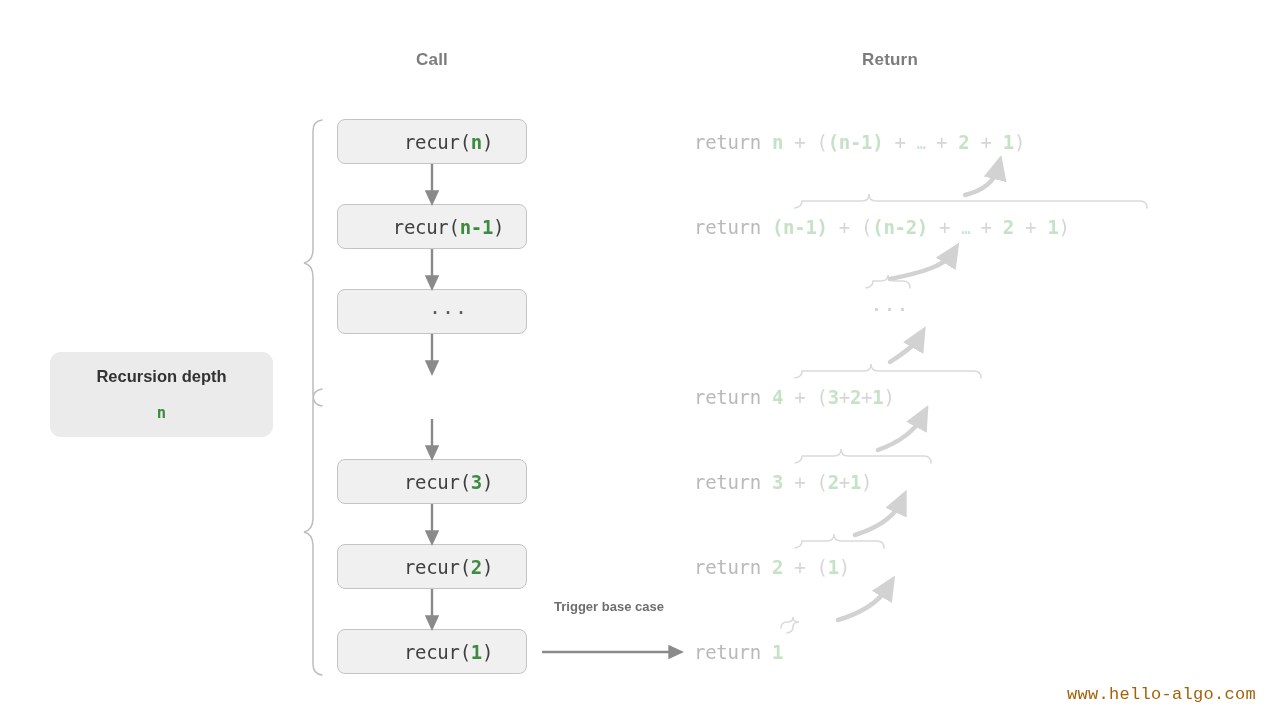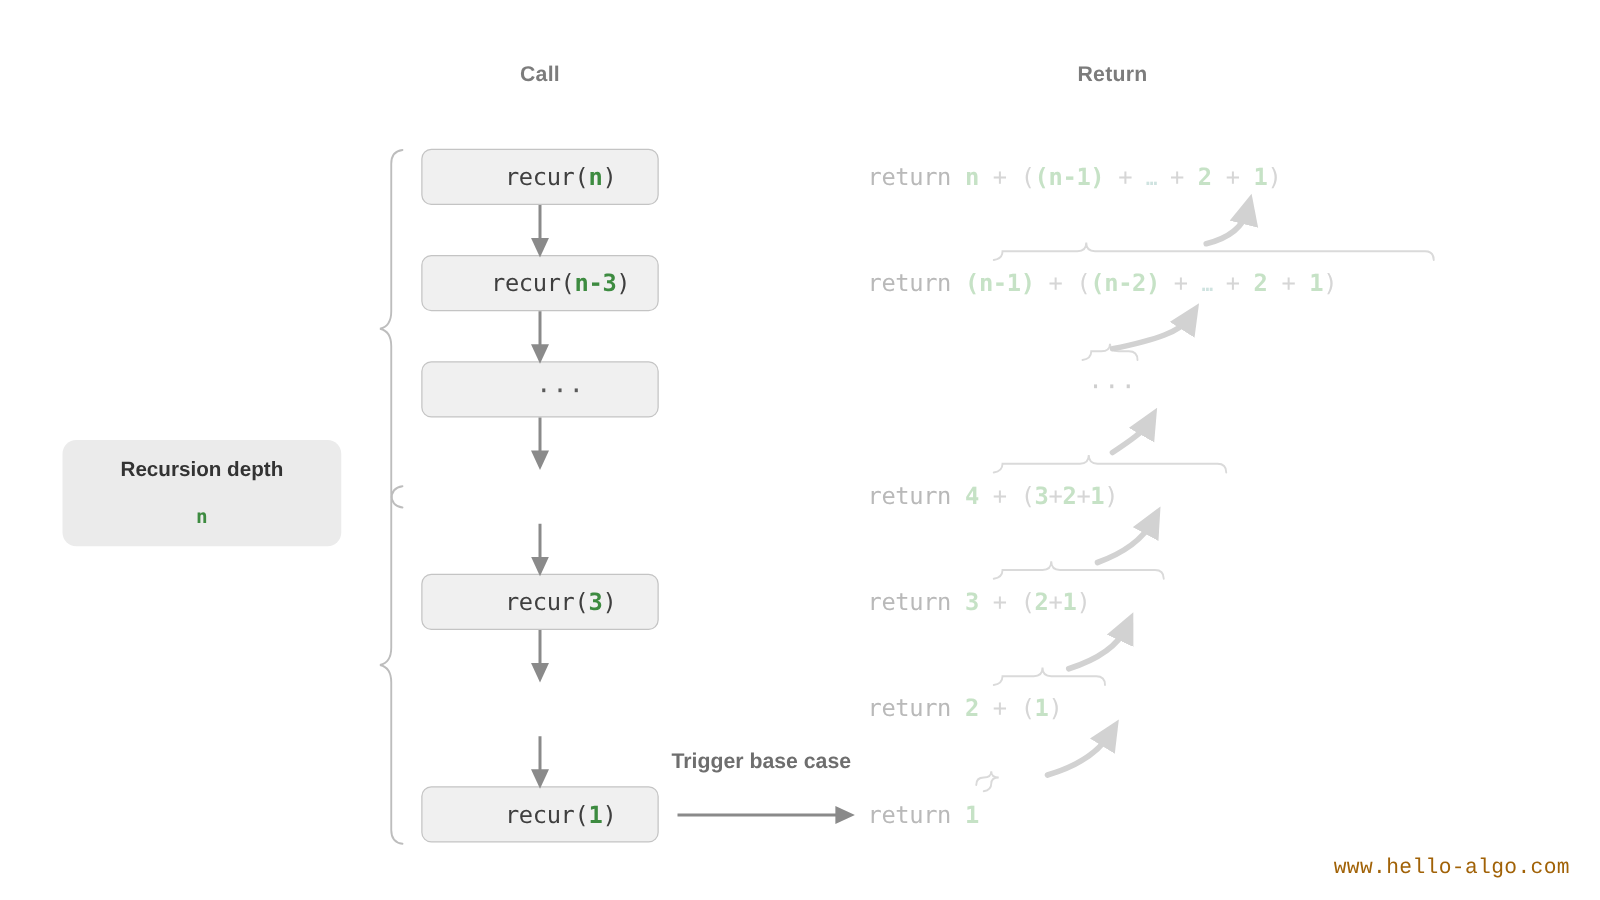--- a/index.html
+++ b/index.html
@@ -133,21 +133,21 @@
   }
 
   
   .trigger-label {
     position: absolute;
     left: 609px;
     top: 599px;
     transform: translateX(-50%);
     font-family: "Liberation Sans", sans-serif;
     font-weight: bold;
-    font-size: 17px;
+    font-size: 13px;
     color: #6e6e6e;
     white-space: nowrap;
   }
 
   
   .watermark {
     position: absolute;
     right: 24px;
     bottom: 16px;
     font-family: Liberation Mono, monospace;
@@ -174,27 +174,30 @@
 
   <div class="depth-box">
     <div class="depth-title">Recursion depth</div>
     <div class="depth-var">n</div>
   </div>
 
   <div class="call-box" style="top:119px">
     <span class="call-text">recur(<span class="g">n</span>)</span>
   </div>
   <div class="call-box" style="top:204px">
-    <span class="call-text">recur(<span class="g">n-3</span>)</span>
+    <span class="call-text">recur(<span class="g">n-1</span>)</span>
   </div>
   <div class="call-box" style="top:289px">
     <span class="call-text dots">···</span>
   </div>
   <div class="call-box" style="top:459px">
     <span class="call-text">recur(<span class="g">3</span>)</span>
+  </div>
+  <div class="call-box" style="top:544px">
+    <span class="call-text">recur(<span class="g">2</span>)</span>
   </div>
   <div class="call-box" style="top:629px">
     <span class="call-text">recur(<span class="g">1</span>)</span>
   </div>
 
   <div class="ret-row" style="top:119px">
     <span class="ret-kw">return </span><span class="ret-expr"><span class="g">n</span> + (<span class="g">(n-1)</span> + <span class="dots">…</span> + <span class="g">2</span> + <span class="g">1</span>)</span>
   </div>
 
   <div class="ret-row" style="top:204px">

